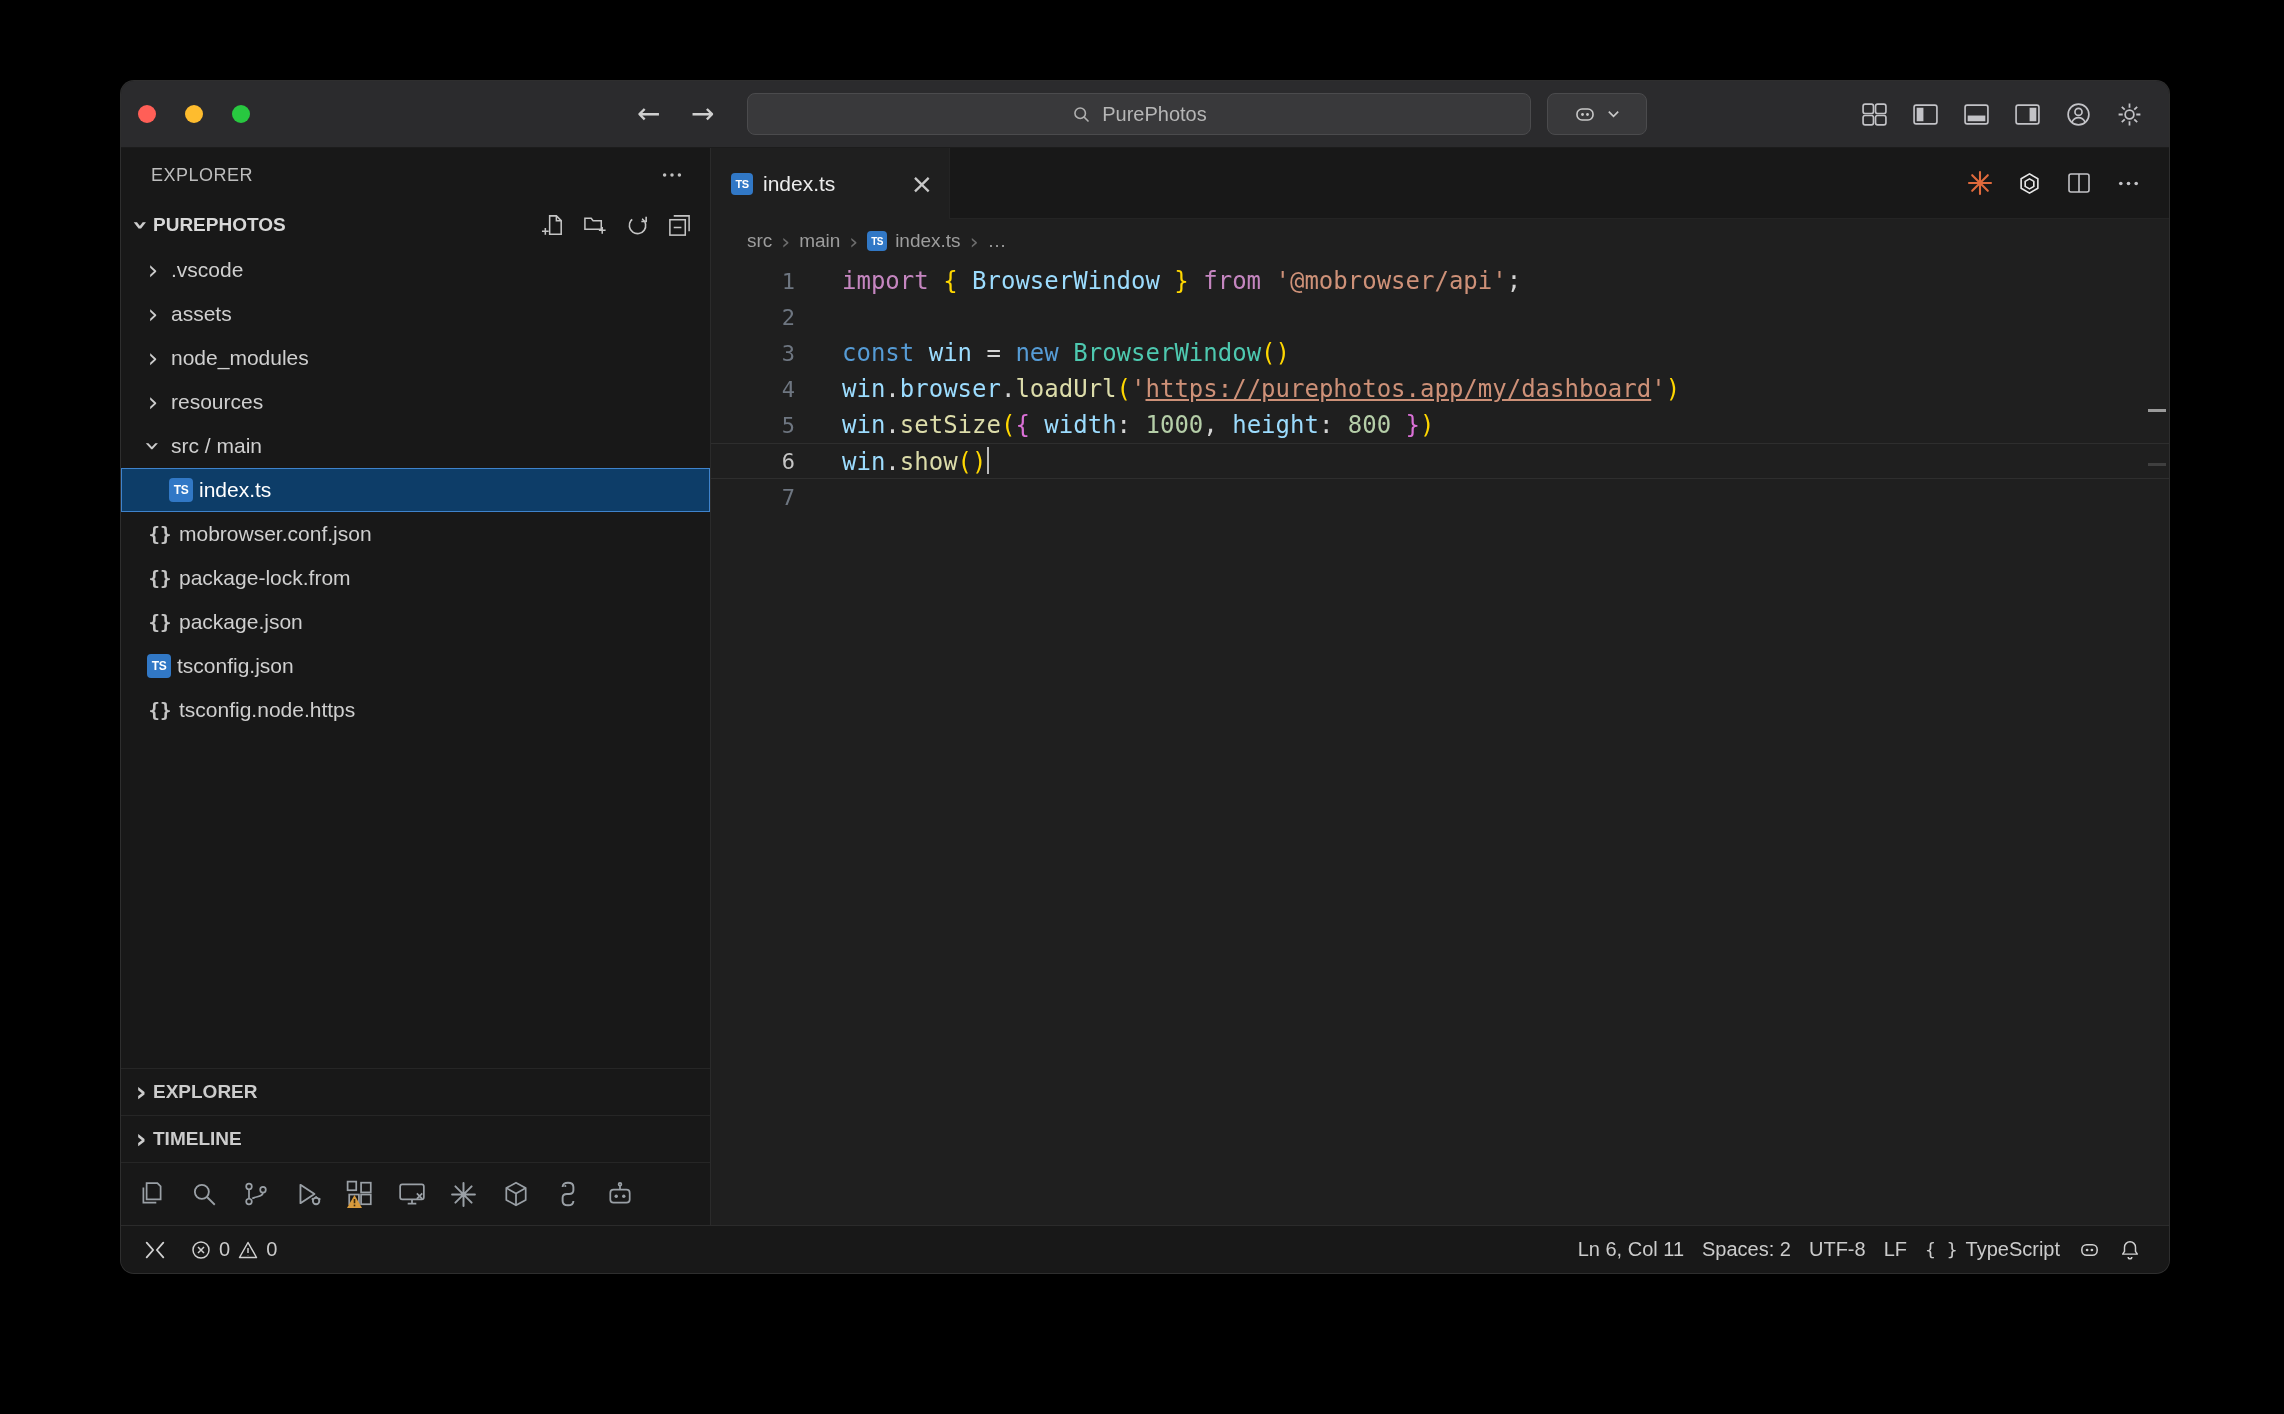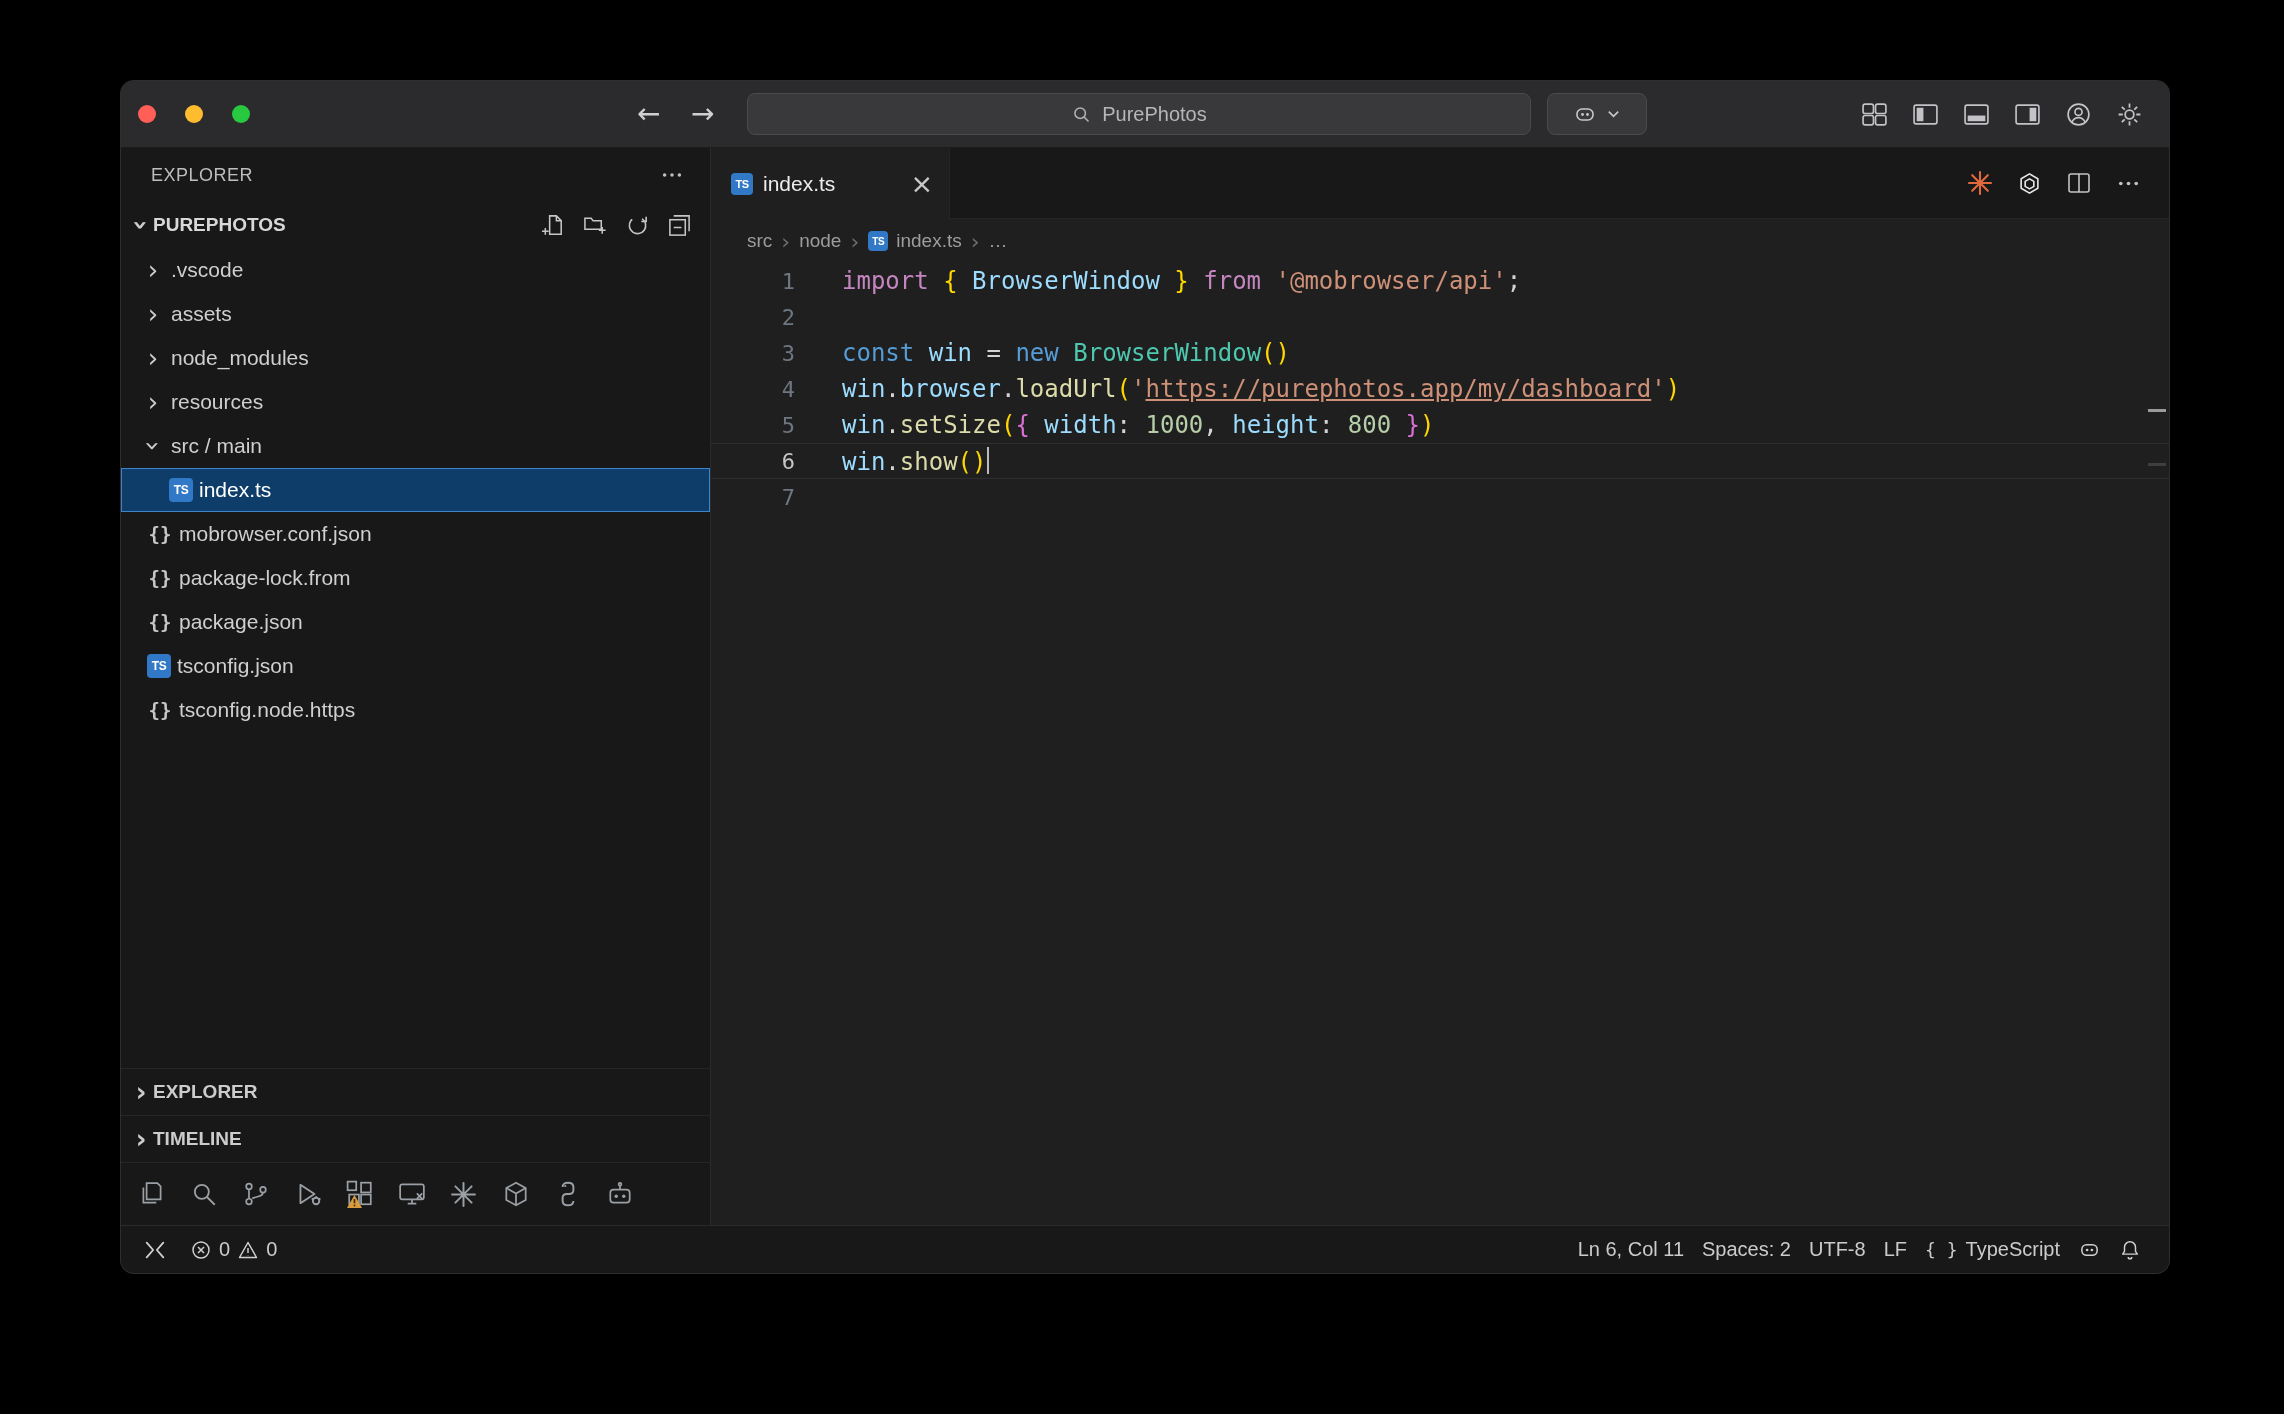--- a/index.html
+++ b/index.html
@@ -382,21 +382,21 @@
                 <circle cx="13" cy="13" r="1.9"></circle>
                 <circle cx="21" cy="13" r="1.9"></circle>
               </svg>
           </span>
         </div>
       </div>
 
       <div class="breadcrumbs">
         <span class="crumb">src</span>
         <span class="crumb-sep">›</span>
-        <span class="crumb">node</span>
+        <span class="crumb">main</span>
         <span class="crumb-sep">›</span>
         <span class="crumb-file">
           <span class="fi ts bc">TS</span>
           <span>index.ts</span>
         </span>
         <span class="crumb-sep">›</span>
         <span class="crumb">…</span>
       </div>
 
       <div id="code-area" class="code-area">

